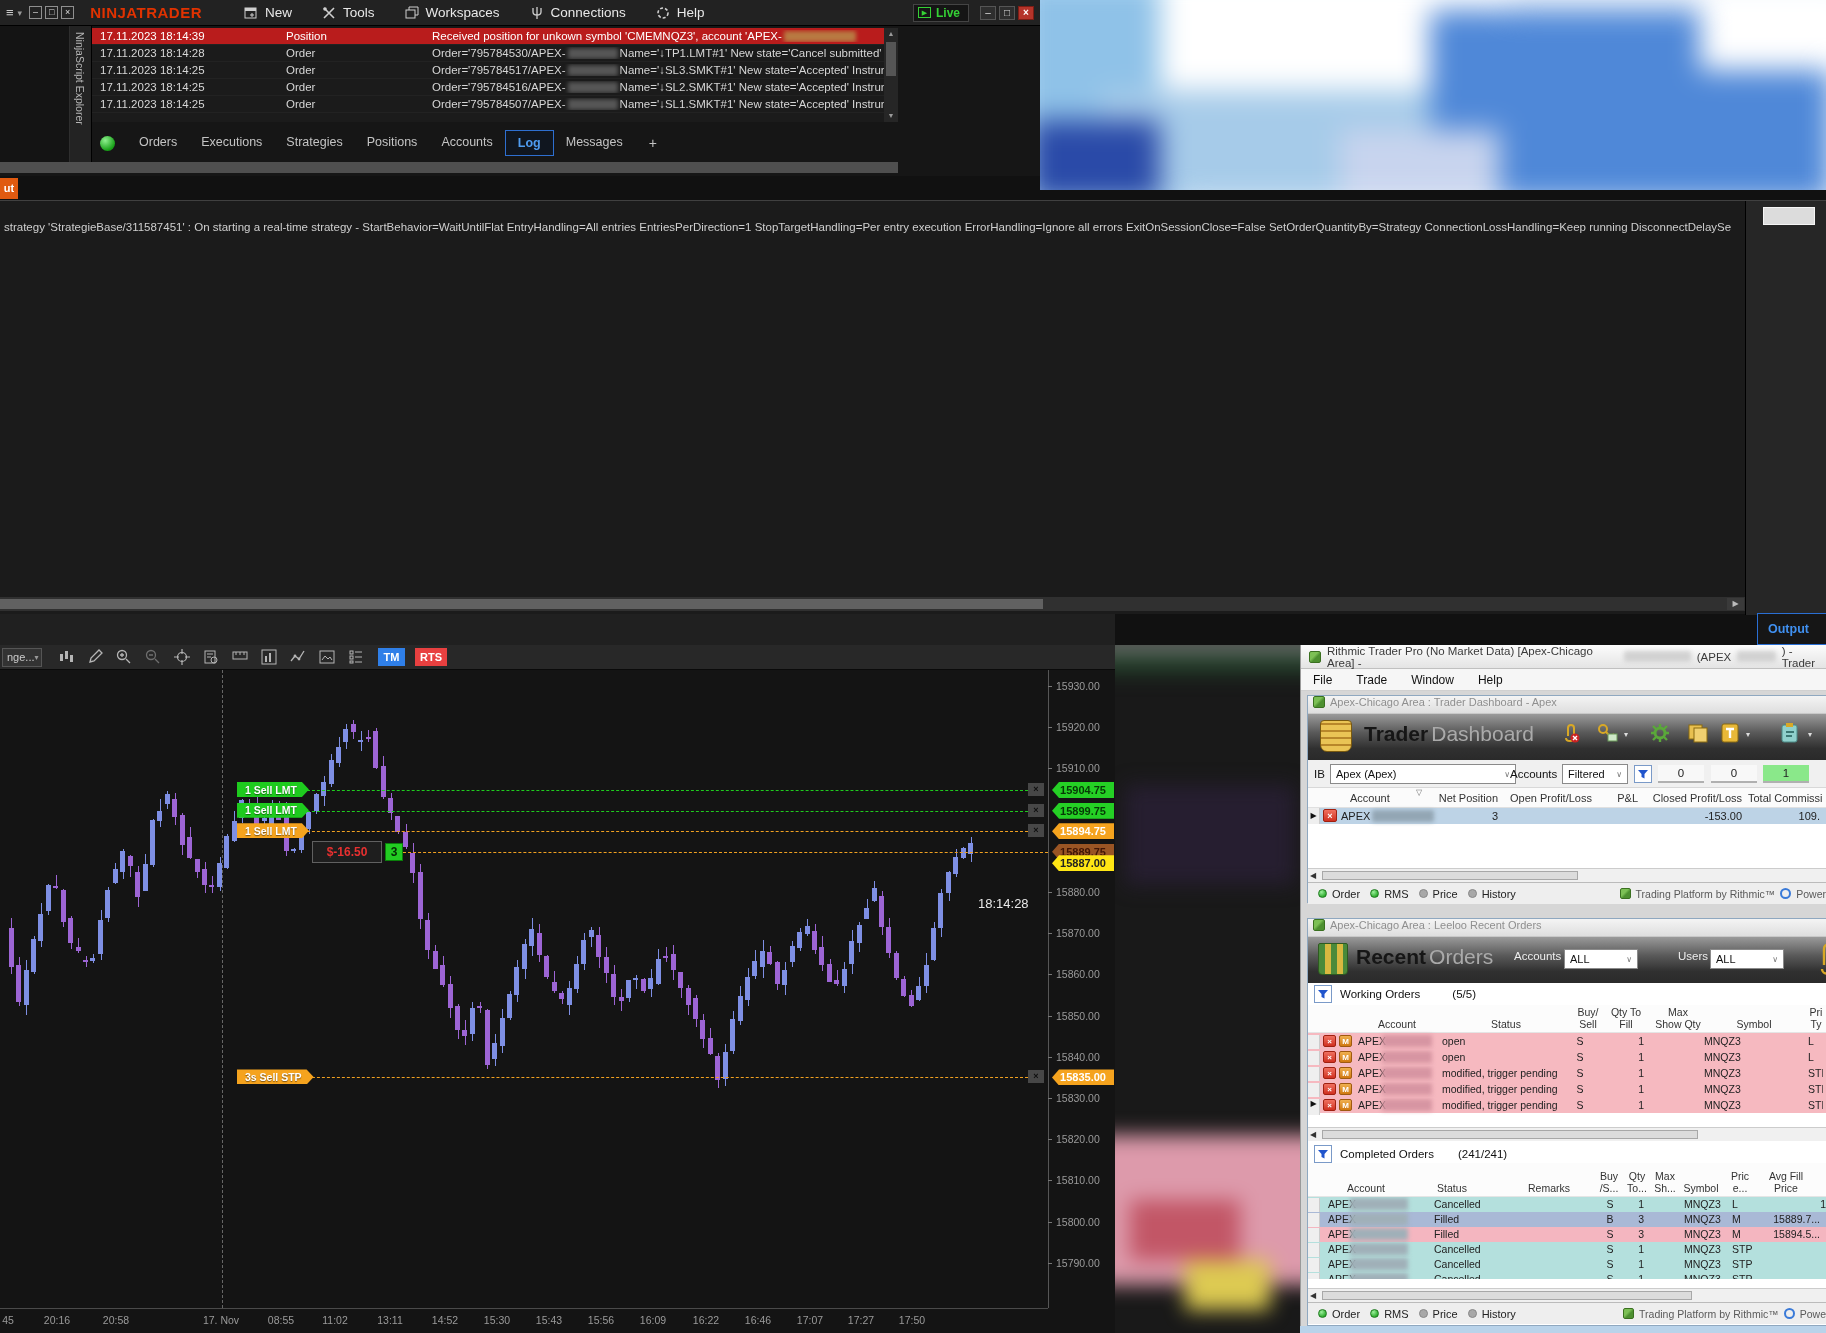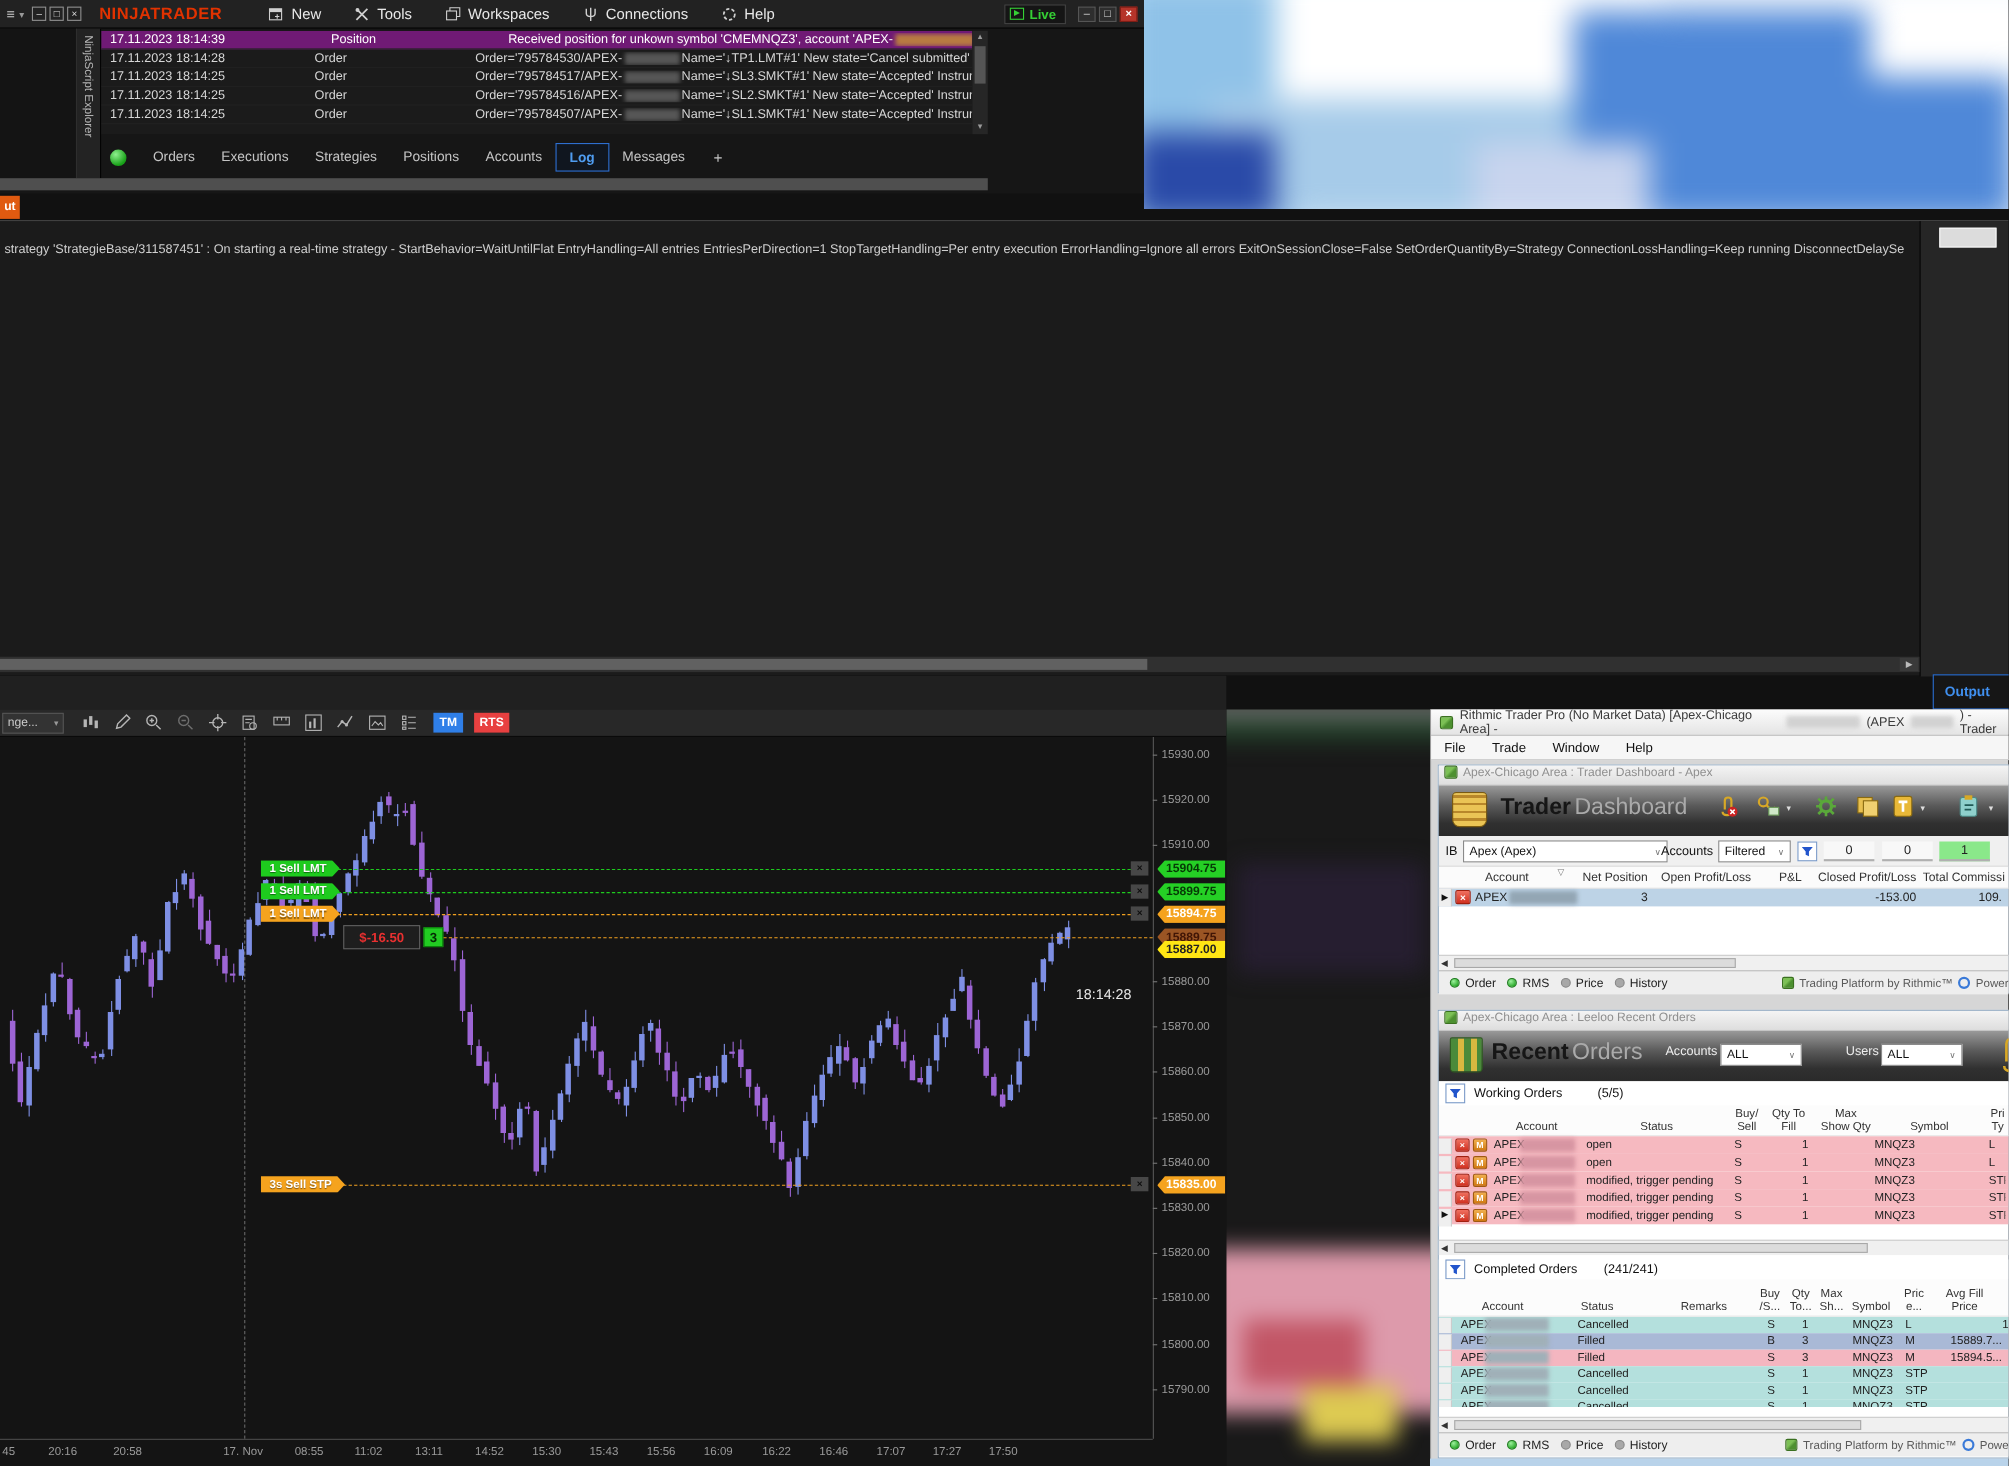--- a/index.html
+++ b/index.html
@@ -39,21 +39,21 @@
 
   #cc-table { position:absolute; left:92px; top:28px; width:792px; height:94px; overflow:hidden;
               background:#1b1b1b; }
   #log-header { display:flex; height:18px; background:#282828; border-bottom:1px solid #3a3a3a;
                 color:#c8c8c8; font-size:12px; align-items:center; }
   .lh-time { width:186px; padding-left:8px; border-right:1px solid #3a3a3a; }
   .lh-cat  { width:146px; padding-left:8px; border-right:1px solid #3a3a3a; }
   .lh-msg  { flex:1; padding-left:8px; }
   .log-row { display:flex; height:17px; align-items:center; color:#d6d6d6; font-size:11.5px;
              border-bottom:1px solid #222; white-space:nowrap; }
-  .log-row.selected { background:#701a75; color:#fff;gap:15px; }
+  .log-row.selected { background:#b91c1c; color:#fff; }
   .lr-time { width:186px; padding-left:8px; flex:none; }
   .lr-cat { width:146px; padding-left:8px; flex:none; }
   .lr-msg { flex:1; padding-left:8px; overflow:hidden; display:flex; align-items:center; }
   .chip { display:inline-block; height:11px; border-radius:1px; filter:blur(2px); flex:none; }
   .chip.dk { width:50px; background:#565656; margin:0 2px; }
   .chip.or { width:72px; background:#b87a42; margin:0 2px; }
 
   #cc-scroll { position:absolute; left:884px; top:28px; width:14px; height:94px; background:#262626;
                color:#9a9a9a; font-size:7px; text-align:center; }
   #cc-scroll .up { line-height:12px; } 
@@ -90,21 +90,21 @@
                       color:#bbb; font-size:8px; line-height:12px; text-align:center; }
   #out-tab { position:absolute; left:1757px; top:412px; width:80px; height:32px; background:#161616;
              border:1px solid #2a6fd4; color:#4090f0; font-weight:bold; font-size:12.5px;
              line-height:30px; padding-left:10px; overflow:hidden; }
 
   
   #chart { position:absolute; left:0; top:614px; width:1115px; height:719px; background:#141414; overflow:hidden; }
   #ch-band { position:absolute; left:0; top:0; width:1115px; height:31px; background:#202020; }
   #ch-toolbar { position:absolute; left:0; top:31px; width:1115px; height:25px; background:#282828;
                 border-bottom:1px solid #0a0a0a; display:flex; align-items:center; }
-  #ch-dd { width:56px; height:19px; margin-left:2px; background:#333; border:1px solid #555;
+  #ch-dd { width:40px; height:19px; margin-left:2px; background:#333; border:1px solid #555;
            color:#ccc; font-size:11px; display:flex; align-items:center; justify-content:space-between;
            padding:0 4px; }
   #ch-icons { display:flex; gap:9px; margin-left:14px; align-items:center; }
   .chico { width:20px; height:18px; display:flex; align-items:center; justify-content:center; }
   #tm-btn { width:27px; height:18px; background:#2f7fe8; color:#fff; font-weight:bold; font-size:11px;
             text-align:center; line-height:18px; margin-left:12px; }
   #rts-btn { width:32px; height:18px; background:#e84040; color:#fff; font-weight:bold; font-size:11px;
              text-align:center; line-height:18px; margin-left:10px; }
 
   #vline { position:absolute; left:222px; top:56px; height:638px; border-left:1px dashed #8a8a8a; opacity:.7; }

